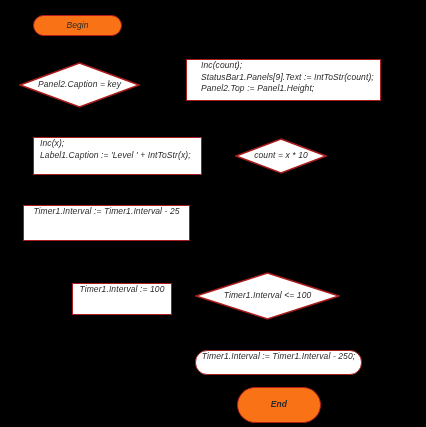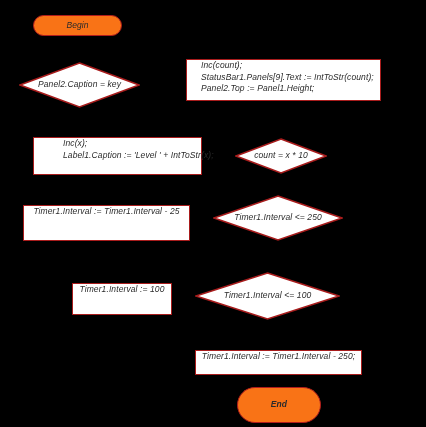--- a/index.html
+++ b/index.html
@@ -90,56 +90,50 @@
 
   <div class="process" style="left:186px; top:59px; width:195px; height:42px;">
     <div style="padding-left:8px;">
       <div class="node-text">Inc(count);</div>
       <div class="node-text">StatusBar1.Panels[9].Text := IntToStr(count);</div>
       <div class="node-text">Panel2.Top := Panel1.Height;</div>
     </div>
   </div>
 
   <div class="process" style="left:33px; top:137px; width:169px; height:38px;">
-    <div style="padding-left:23px;">
+    <div style="padding-left:0;">
       <div class="node-text">Inc(x);</div>
       <div class="node-text">Label1.Caption := 'Level ' + IntToStr(x);</div>
     </div>
   </div>
 
   <div class="decision" style="left:235px; top:138px; width:92px; height:36px;">
     <svg viewBox="0 0 92 36" preserveAspectRatio="none">
       <polygon points="46,1 91,18 46,35 1,18" fill="#ffffff" stroke="#a81c1c" stroke-width="1.6"></polygon>
     </svg>
     <span class="node-text">count = x * 10</span>
   </div>
 
   <div class="process center" style="left:23px; top:205px; width:167px; height:36px;">
     <span class="node-text">Timer1.Interval := Timer1.Interval - 25</span>
   </div>
 
-  <div class="decision" style="left:213px; top:195px; width:130px; height:46px;">
-    <svg viewBox="0 0 130 46" preserveAspectRatio="none">
-      <polygon points="65,1 129,23 65,45 1,23" fill="#ffffff" stroke="#a81c1c" stroke-width="1.6"></polygon>
-    </svg>
-    <span class="node-text">Timer1.Interval &lt;= 250</span>
-  </div>
 
   <div class="process center" style="left:72px; top:283px; width:100px; height:32px;">
     <span class="node-text">Timer1.Interval := 100</span>
   </div>
 
   <div class="decision" style="left:195px; top:272px; width:145px; height:48px;">
     <svg viewBox="0 0 145 48" preserveAspectRatio="none">
       <polygon points="72.5,1 144,24 72.5,47 1,24" fill="#ffffff" stroke="#a81c1c" stroke-width="1.6"></polygon>
     </svg>
     <span class="node-text">Timer1.Interval &lt;= 100</span>
   </div>
 
-  <div class="process center" style="left:195px; top:350px; width:167px; height:25px;">
+  <div class="process center" style="left:195px; top:350px; width:167px; height:25px;border-radius:12px;">
     <span class="node-text">Timer1.Interval := Timer1.Interval - 250;</span>
   </div>
 
   <div class="terminator" style="left:237px; top:387px; width:84px; height:36px;font-weight:bold;">
     <span class="node-text">End</span>
   </div>
 
 </div>
 
 </body></html>

